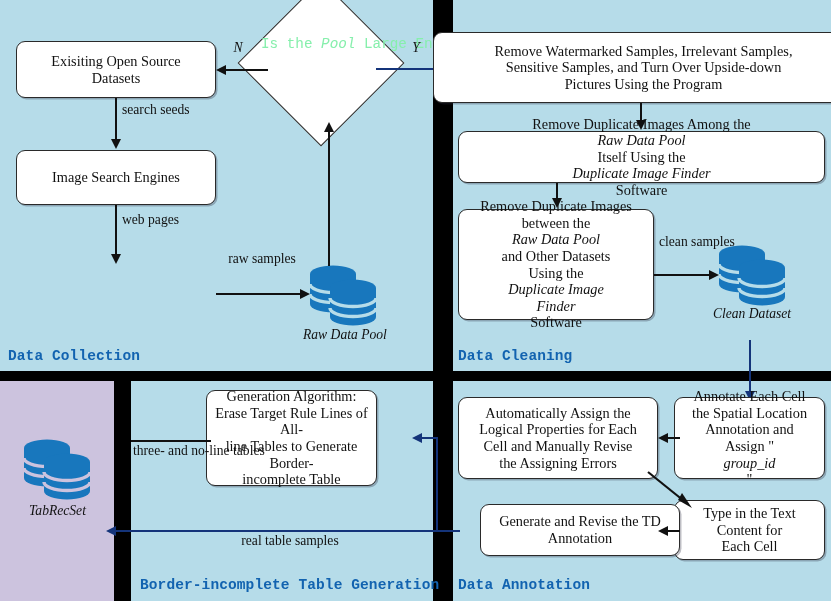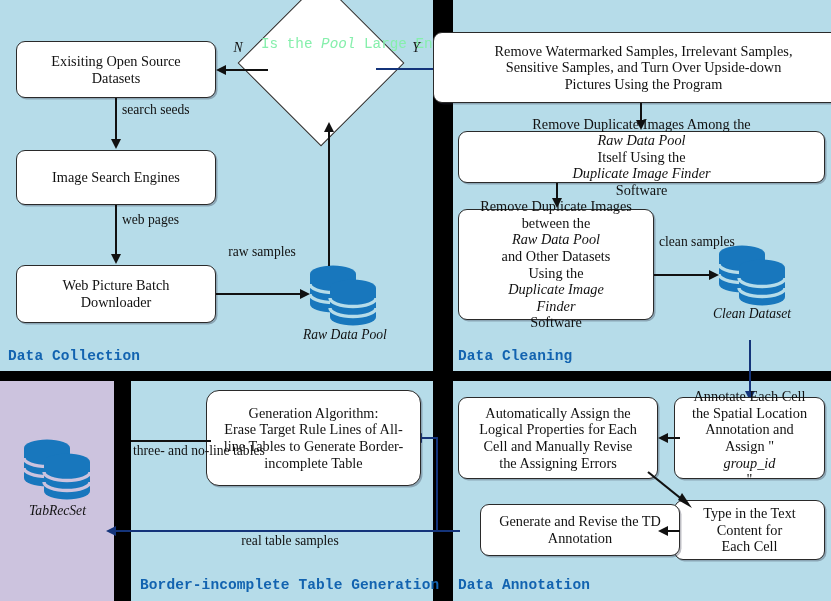--- a/index.html
+++ b/index.html
@@ -110,26 +110,20 @@
       <span>Datasets</span>
     </div>
   </div>
 
   <div class="nbox" style="left:16px;top:150px;width:200px;height:55px;">
     <div>
       <span>Image Search Engines</span>
     </div>
   </div>
 
-  <div class="nbox" style="left:16px;top:265px;width:200px;height:58px;">
-    <div>
-      <span>Web Picture Batch</span>
-      <span>Downloader</span>
-    </div>
-  </div>
 
   <div class="diamond" style="left:262px;top:4px;width:118px;height:118px;"></div>
   <div class="diamond-label" style="left:261px;top:36px;width:120px;">
     <span><span>Is the </span><span class="it">Pool</span></span>
     <span>Large</span>
     <span>Enough?</span>
   </div>
 
   <div class="dbicon" style="left:307px;top:264px;width:72px;height:62px;">
     <svg viewBox="0 0 72 62" width="72" height="62">
@@ -167,21 +161,21 @@
 
   <div class="ln" style="left:115px;top:205px;width:1.8px;height:50px;"></div>
   <div class="ahead down" style="left:110.5px;top:254px;"></div>
   <div class="elabel" style="left:122px;top:212px;width:70px;text-align:left;">
     <span>web</span>
     <span>pages</span>
   </div>
 
   <div class="ln" style="left:216px;top:293px;width:86px;height:1.8px;"></div>
   <div class="ahead right" style="left:300px;top:289px;"></div>
-  <div class="elabel" style="left:227px;top:244px;width:70px;">
+  <div class="elabel" style="left:227px;top:251px;width:70px;">
     <span>raw</span>
     <span>samples</span>
   </div>
 
   <div class="ln" style="left:328px;top:130px;width:1.8px;height:136px;"></div>
   <div class="ahead up" style="left:323.5px;top:122px;"></div>
 
   <div class="ln" style="left:226px;top:69px;width:42px;height:1.8px;"></div>
   <div class="ahead left" style="left:216px;top:65px;"></div>
   <div class="elabel ital" style="left:228px;top:40px;width:20px;">
@@ -331,21 +325,21 @@
   <div class="ln blue" style="left:422px;top:437px;width:16px;height:2.4px;"></div>
   <div class="ahead left blue" style="left:412px;top:433px;"></div>
 
   <div class="ln blue" style="left:446px;top:531px;width:2.4px;height:0px;"></div>
   <div class="ln blue" style="left:115px;top:530px;width:345px;height:2.4px;"></div>
   <div class="ahead left blue" style="left:106px;top:526px;"></div>
   <div class="elabel" style="left:180px;top:533px;width:220px;">
     <span>real table samples</span>
   </div>
 
-  <div class="nbox" style="left:206px;top:390px;width:215px;height:96px;border-radius:13px;">
+  <div class="nbox" style="left:206px;top:390px;width:171px;height:96px;">
     <div>
       <span>Generation Algorithm:</span>
       <span>Erase Target Rule Lines of All-</span>
       <span>line Tables to Generate Border-</span>
       <span>incomplete Table</span>
     </div>
   </div>
 
   <div class="ln" style="left:131px;top:440px;width:80px;height:1.8px;"></div>
   <div class="elabel" style="left:133px;top:443px;width:72px;">

